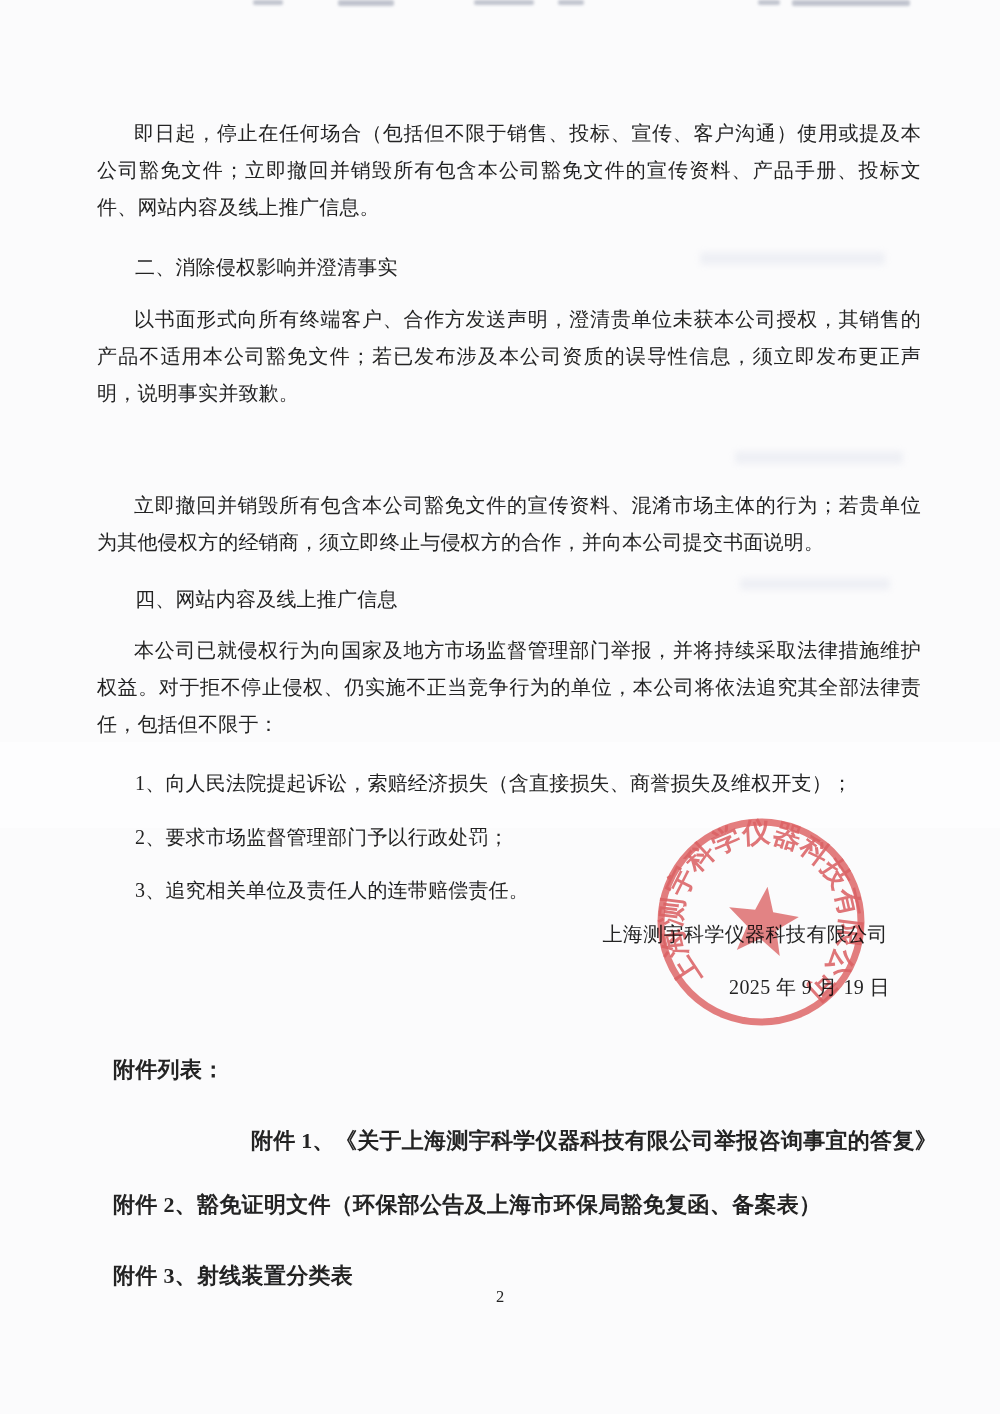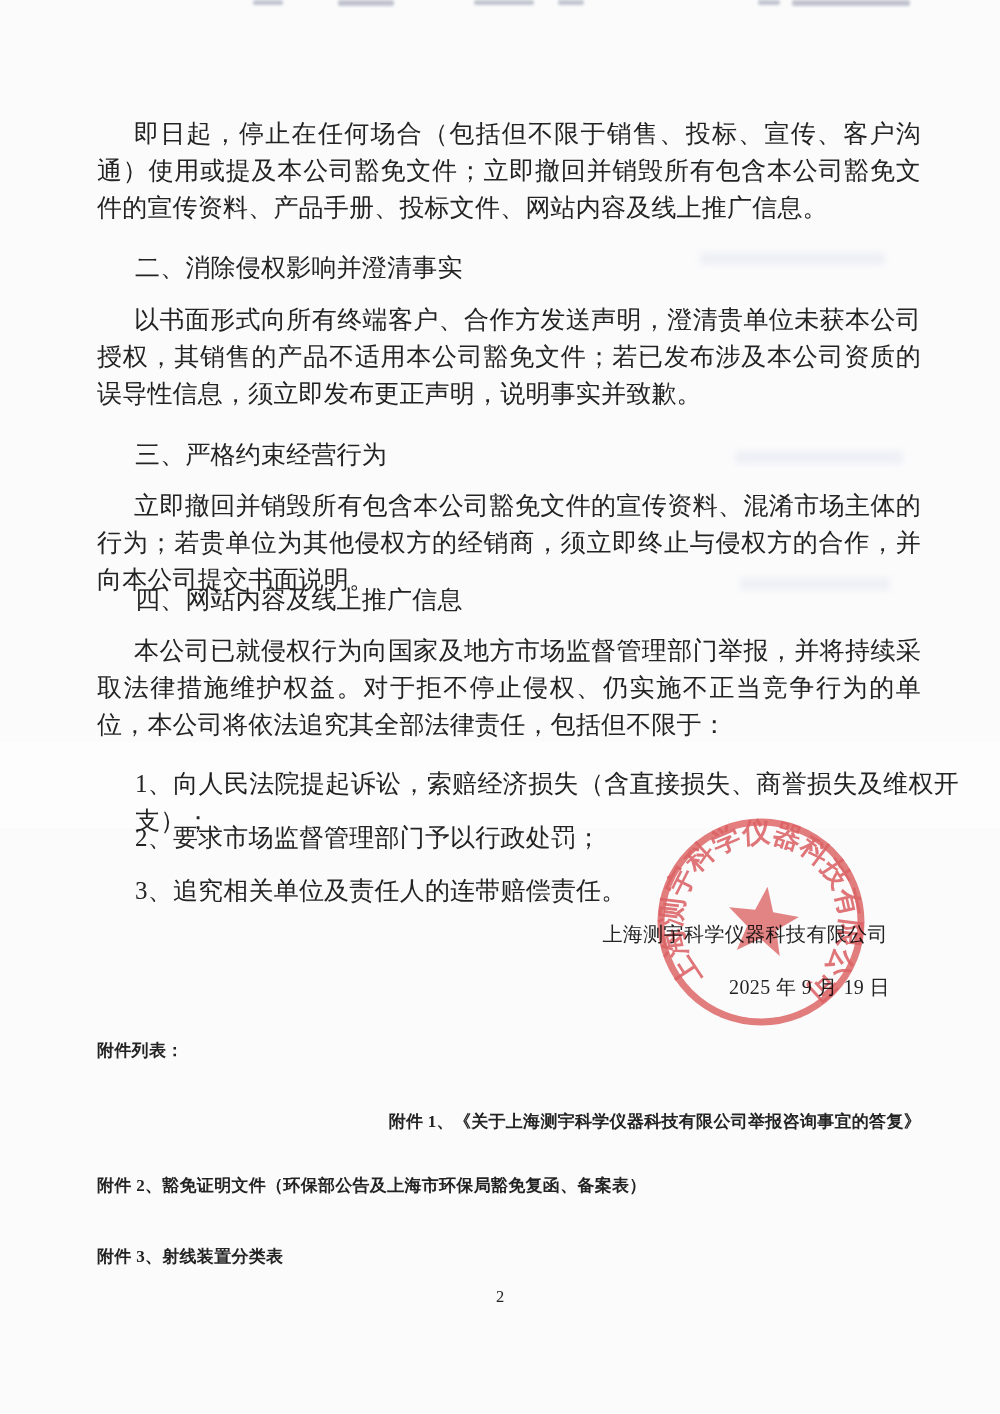--- a/index.html
+++ b/index.html
@@ -14,21 +14,21 @@
     color: #232323;
   }
   .band {
     position: absolute; left: 0; width: 1000px;
     background: #ffffff; opacity: .55; pointer-events: none;
   }
   .txt {
     position: absolute;
     left: 97px;
     width: 824px;
-    font-size: 25px;
+    font-size: 20px;
     line-height: 37px;
     letter-spacing: 0.2px;
     text-align: justify;
     text-justify: inter-character;
     text-align-last: left;
     margin: 0;
   }
   .indent { text-indent: 37px; }
   .heading { padding-left: 38px; text-indent: 0; }
   .listitem { padding-left: 38px; text-indent: 0; }
@@ -36,22 +36,22 @@
     position: absolute;
     margin: 0;
     font-size: 20px;
     letter-spacing: 0.4px;
     white-space: nowrap;
   }
   .att {
     position: absolute;
     left: 97px;
     width: 824px;
-    margin: 0;
-    font-size: 17px;
+    margin: 16px;
+    font-size: 22px;
     font-weight: 700;
     letter-spacing: 0.3px;
     white-space: nowrap;
   }
   .page-num {
     position: absolute;
     left: 0; top: 1287px;
     width: 1000px;
     text-align: center;
     font-size: 16.5px;
@@ -104,21 +104,20 @@
 
   <div class="ghost" style="left:700px; top:252px; width:185px; height:13px;"></div>
   <div class="ghost" style="left:735px; top:451px; width:168px; height:13px;"></div>
   <div class="ghost" style="left:740px; top:578px; width:150px; height:12px;"></div>
 
   <p class="txt indent" style="top:115px;">即日起，停止在任何场合（包括但不限于销售、投标、宣传、客户沟通）使用或提及本公司豁免文件；立即撤回并销毁所有包含本公司豁免文件的宣传资料、产品手册、投标文件、网站内容及线上推广信息。</p>
 
   <p class="txt heading" style="top:249px;">二、消除侵权影响并澄清事实</p>
   <p class="txt indent" style="top:301px;">以书面形式向所有终端客户、合作方发送声明，澄清贵单位未获本公司授权，其销售的产品不适用本公司豁免文件；若已发布涉及本公司资质的误导性信息，须立即发布更正声明，说明事实并致歉。</p>
 
-  <p class="txt heading" style="top:436px;">三、严格约束经营行为</p>
   <p class="txt indent" style="top:487px;">立即撤回并销毁所有包含本公司豁免文件的宣传资料、混淆市场主体的行为；若贵单位为其他侵权方的经销商，须立即终止与侵权方的合作，并向本公司提交书面说明。</p>
 
   <p class="txt heading" style="top:581px;">四、网站内容及线上推广信息</p>
   <p class="txt indent" style="top:632px;">本公司已就侵权行为向国家及地方市场监督管理部门举报，并将持续采取法律措施维护权益。对于拒不停止侵权、仍实施不正当竞争行为的单位，本公司将依法追究其全部法律责任，包括但不限于：</p>
 
   <p class="txt listitem" style="top:765px;">1、向人民法院提起诉讼，索赔经济损失（含直接损失、商誉损失及维权开支）；</p>
   <p class="txt listitem" style="top:819px;">2、要求市场监督管理部门予以行政处罚；</p>
   <p class="txt listitem" style="top:872px;">3、追究相关单位及责任人的连带赔偿责任。</p>
 
   <p class="sig-line" style="top:921px; right:112px;">上海测宇科学仪器科技有限公司</p>

